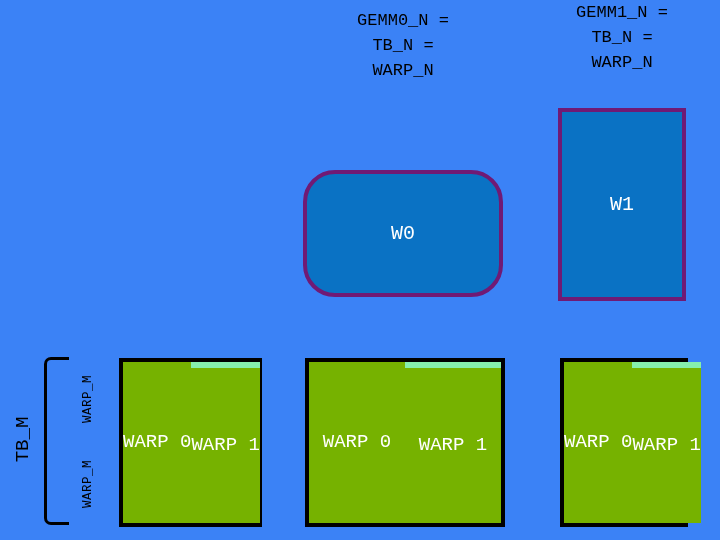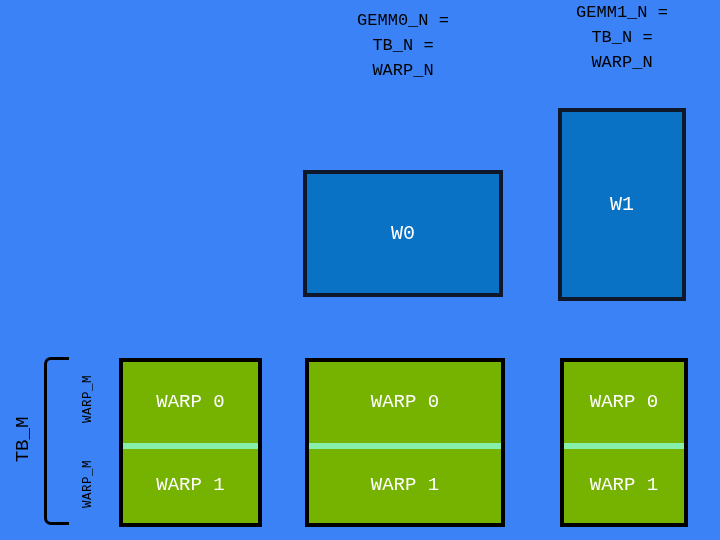--- a/index.html
+++ b/index.html
@@ -27,44 +27,44 @@
     white-space: pre-line;
     letter-spacing: 0px;
   }
   #caption-gemm0 { left: 303px; top: 8px; width: 200px; }
   #caption-gemm1 { left: 548px; top: 0; width: 148px; }
 
   
   .blue-box {
     position: absolute;
     background: #0a72c4;
-    border: 4px solid #0f172a;
+    border: 4px solid #701a75;
     box-sizing: border-box;
     display: flex;
     align-items: center;
     justify-content: center;
   }
   .blue-box .blue-label {
     color: #ffffff;
     font-size: 20px;
     line-height: 20px;
   }
-  #blue-w0 { left: 303px; top: 170px; width: 200px; height: 127px; }
+  #blue-w0 { left: 303px; top: 170px; width: 200px; height: 127px; border-radius: 32px; }
   #blue-w1 { left: 558px; top: 108px; width: 128px; height: 193px; }
 
   
   .green-stack {
     position: absolute;
     top: 358px;
     height: 169px;
     border: 4px solid #000000;
     box-sizing: border-box;
     background: #76b200;
     display: flex;
-    flex-direction: column;
+    flex-direction: row;
   }
   #green-stack-0 { left: 119px; width: 143px; }
   #green-stack-1 { left: 305px; width: 200px; }
   #green-stack-2 { left: 560px; width: 128px; }
 
   .green-cell {
     flex: 1 1 50%;
     background: #76b200;
     display: flex;
     align-items: center;

